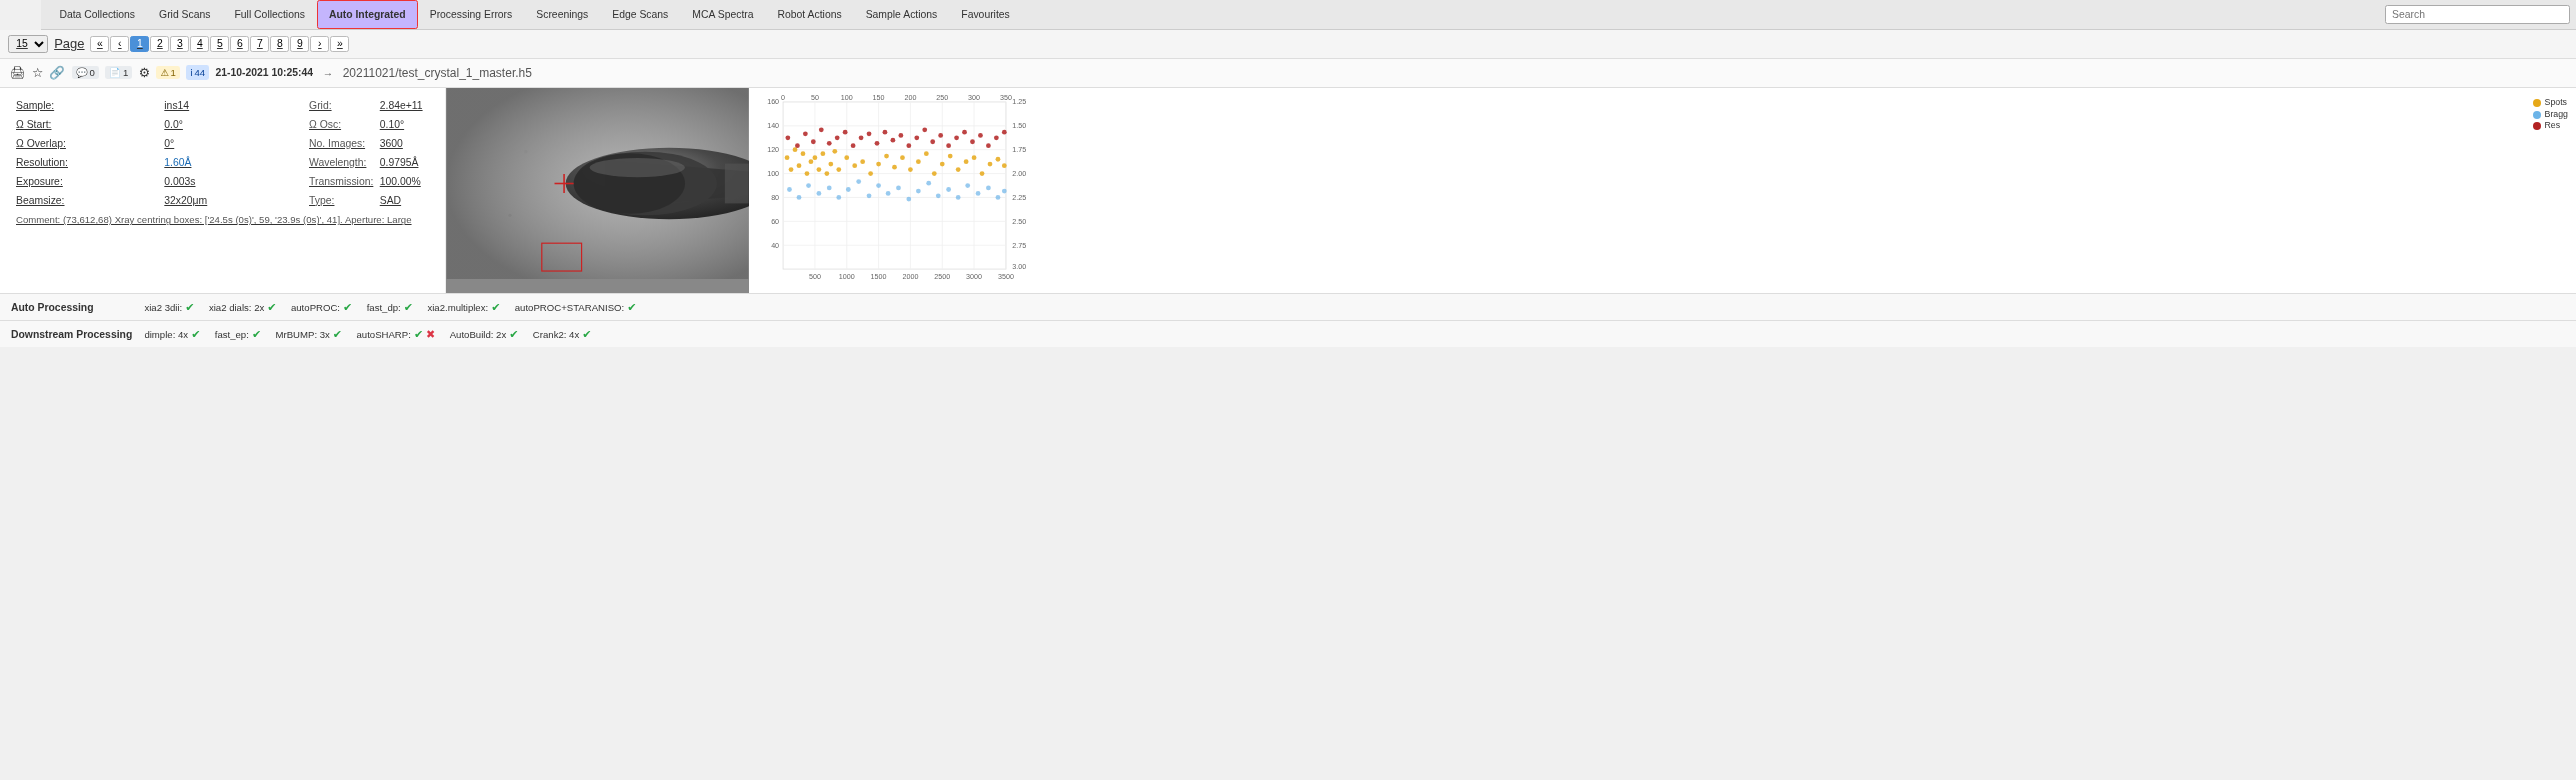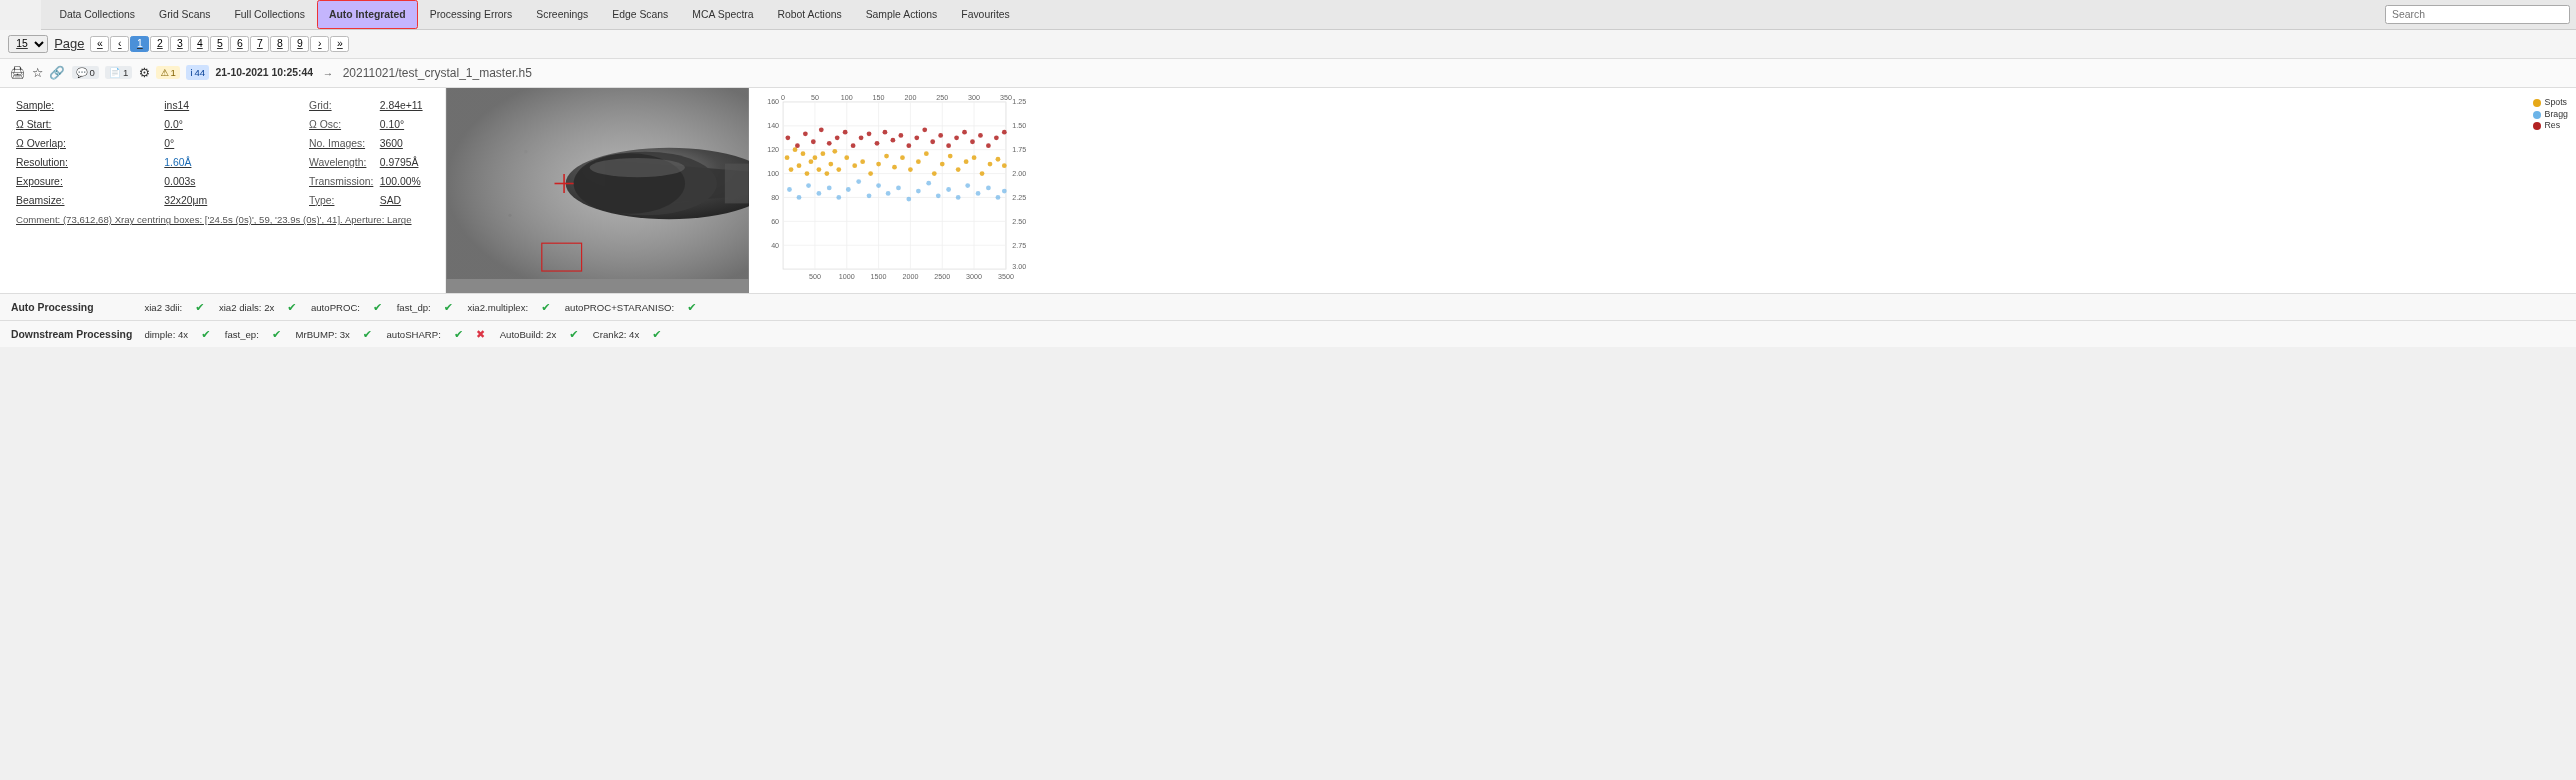--- a/index.html
+++ b/index.html
@@ -170,21 +170,21 @@
     .processing-row:last-child { border-bottom: none; }
     .processing-label {
       font-weight: bold;
       font-size: 10.4px;
       min-width: 127px;
       color: #333;
     }
     .proc-item {
       display: inline-flex;
       align-items: center;
-      gap: 13px;
+      gap: 3px;
       margin-right: 8px;
       font-size: 9.6px;
       text-align: right;
     }
     .check-green { color: #28a745; font-size: 11px; }
     .check-red { color: #dc3545; font-size: 11px; }
 
     
     .chart-legend {
       position: absolute;

